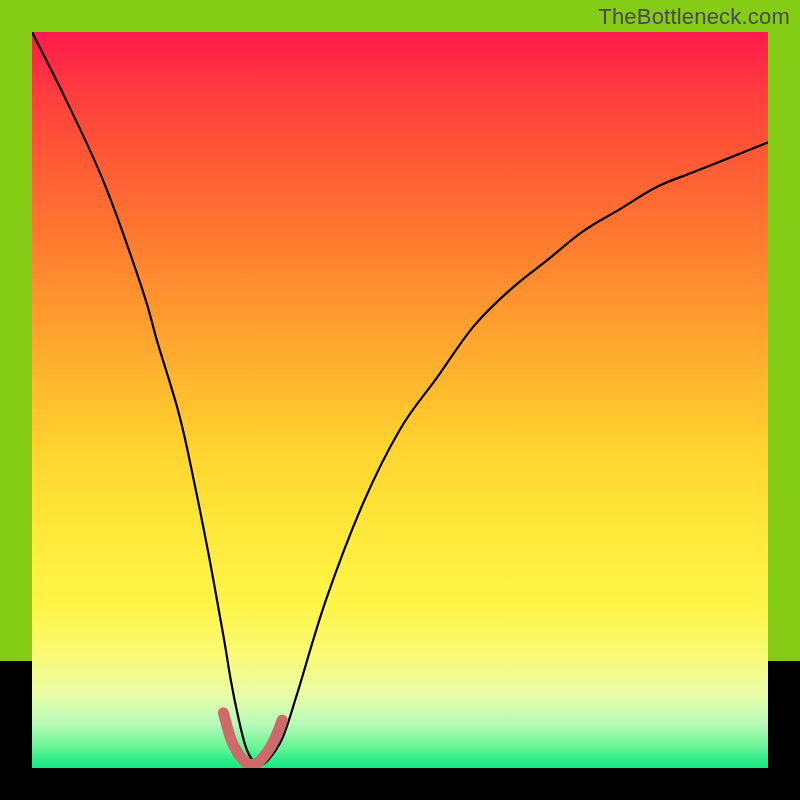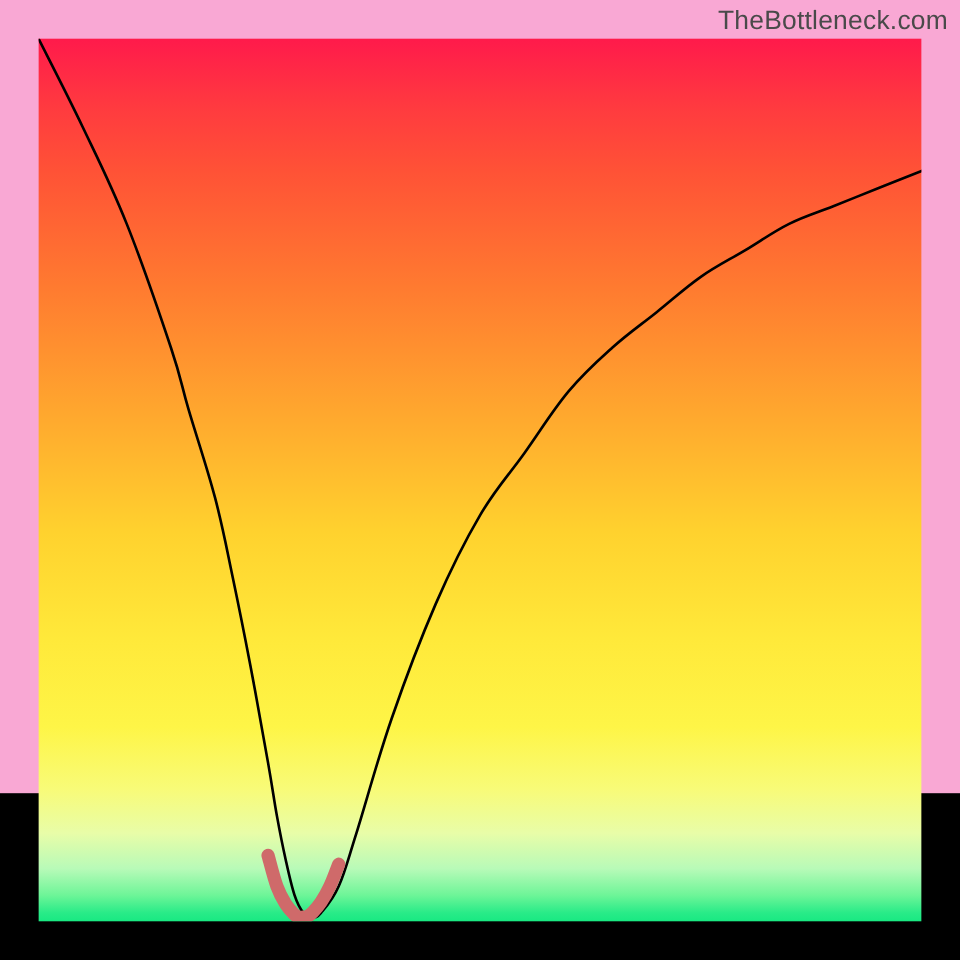--- a/index.html
+++ b/index.html
@@ -10,21 +10,21 @@
     background: #000;
     font-family: Arial, Helvetica, sans-serif;
     position: relative;
   }
   .outer-frame {
     position: absolute;
     left: 0;
     top: 0;
     width: 800px;
     height: 661px;
-    background: #f9a8d4;
+    background: #84cc16;
   }
   .watermark {
     position: absolute;
     top: 4px;
     right: 10px;
     color: #4a4a4a;
     font-size: 22px;
     font-weight: 500;
     letter-spacing: 0.2px;
   }

